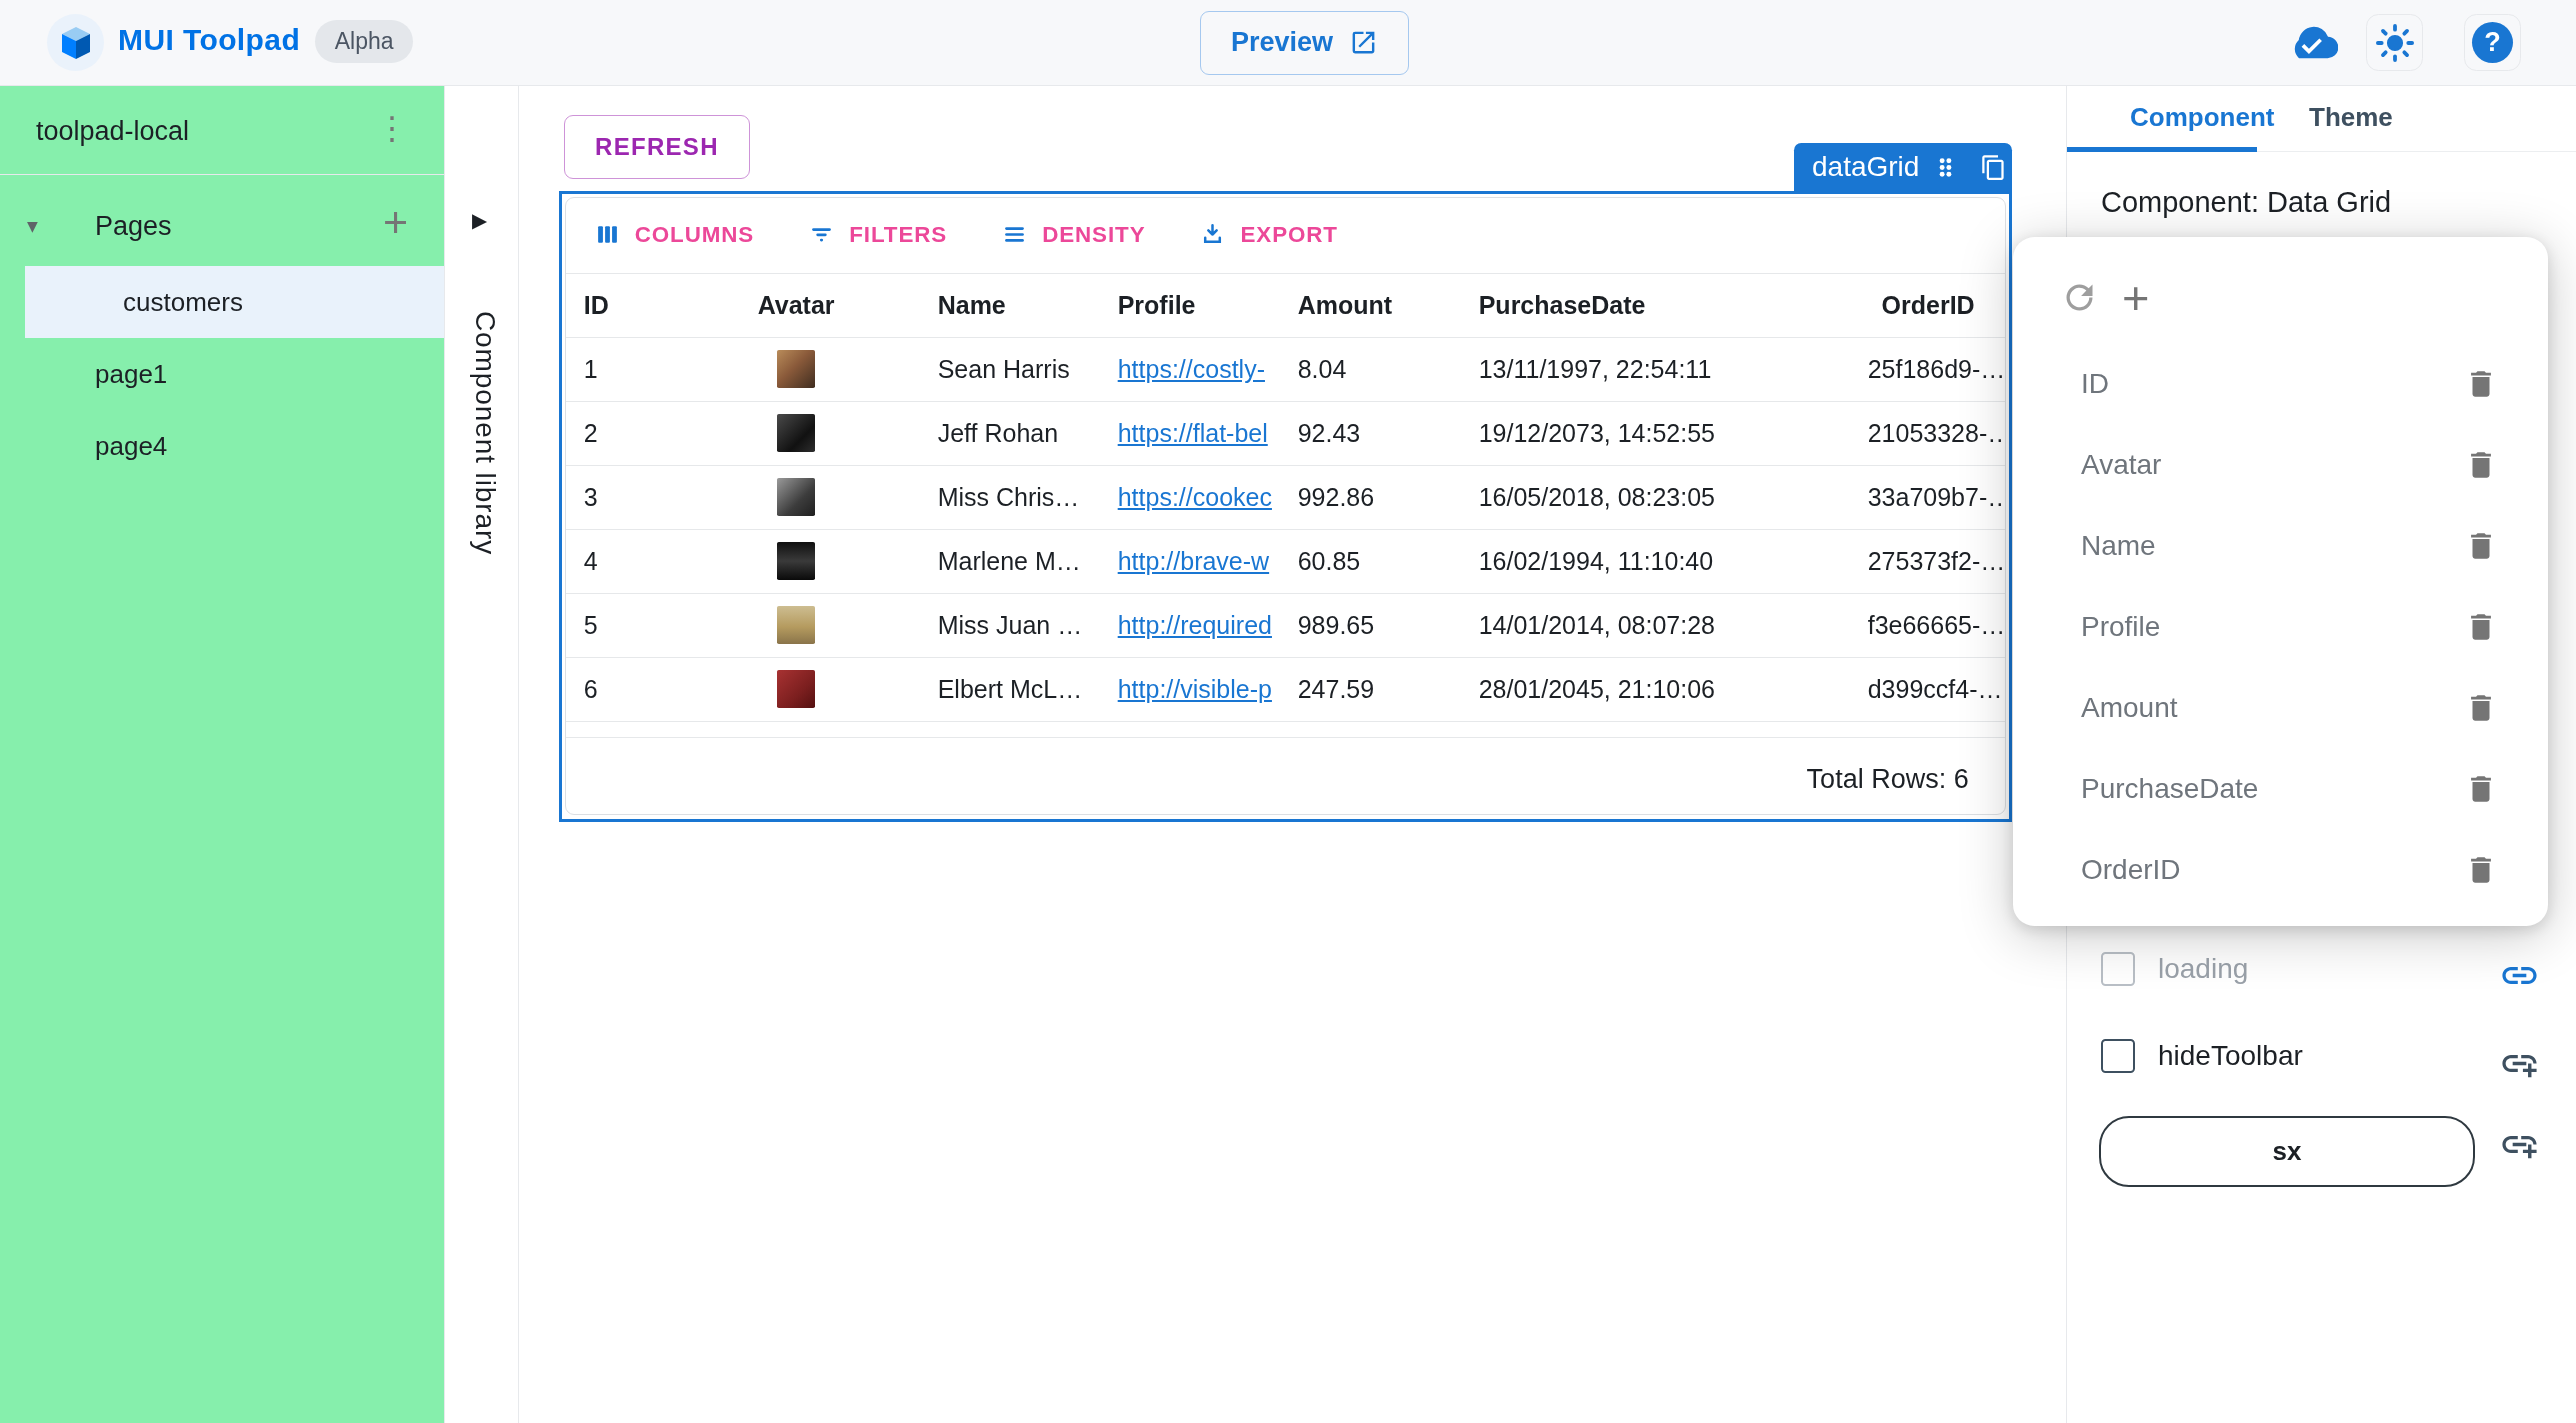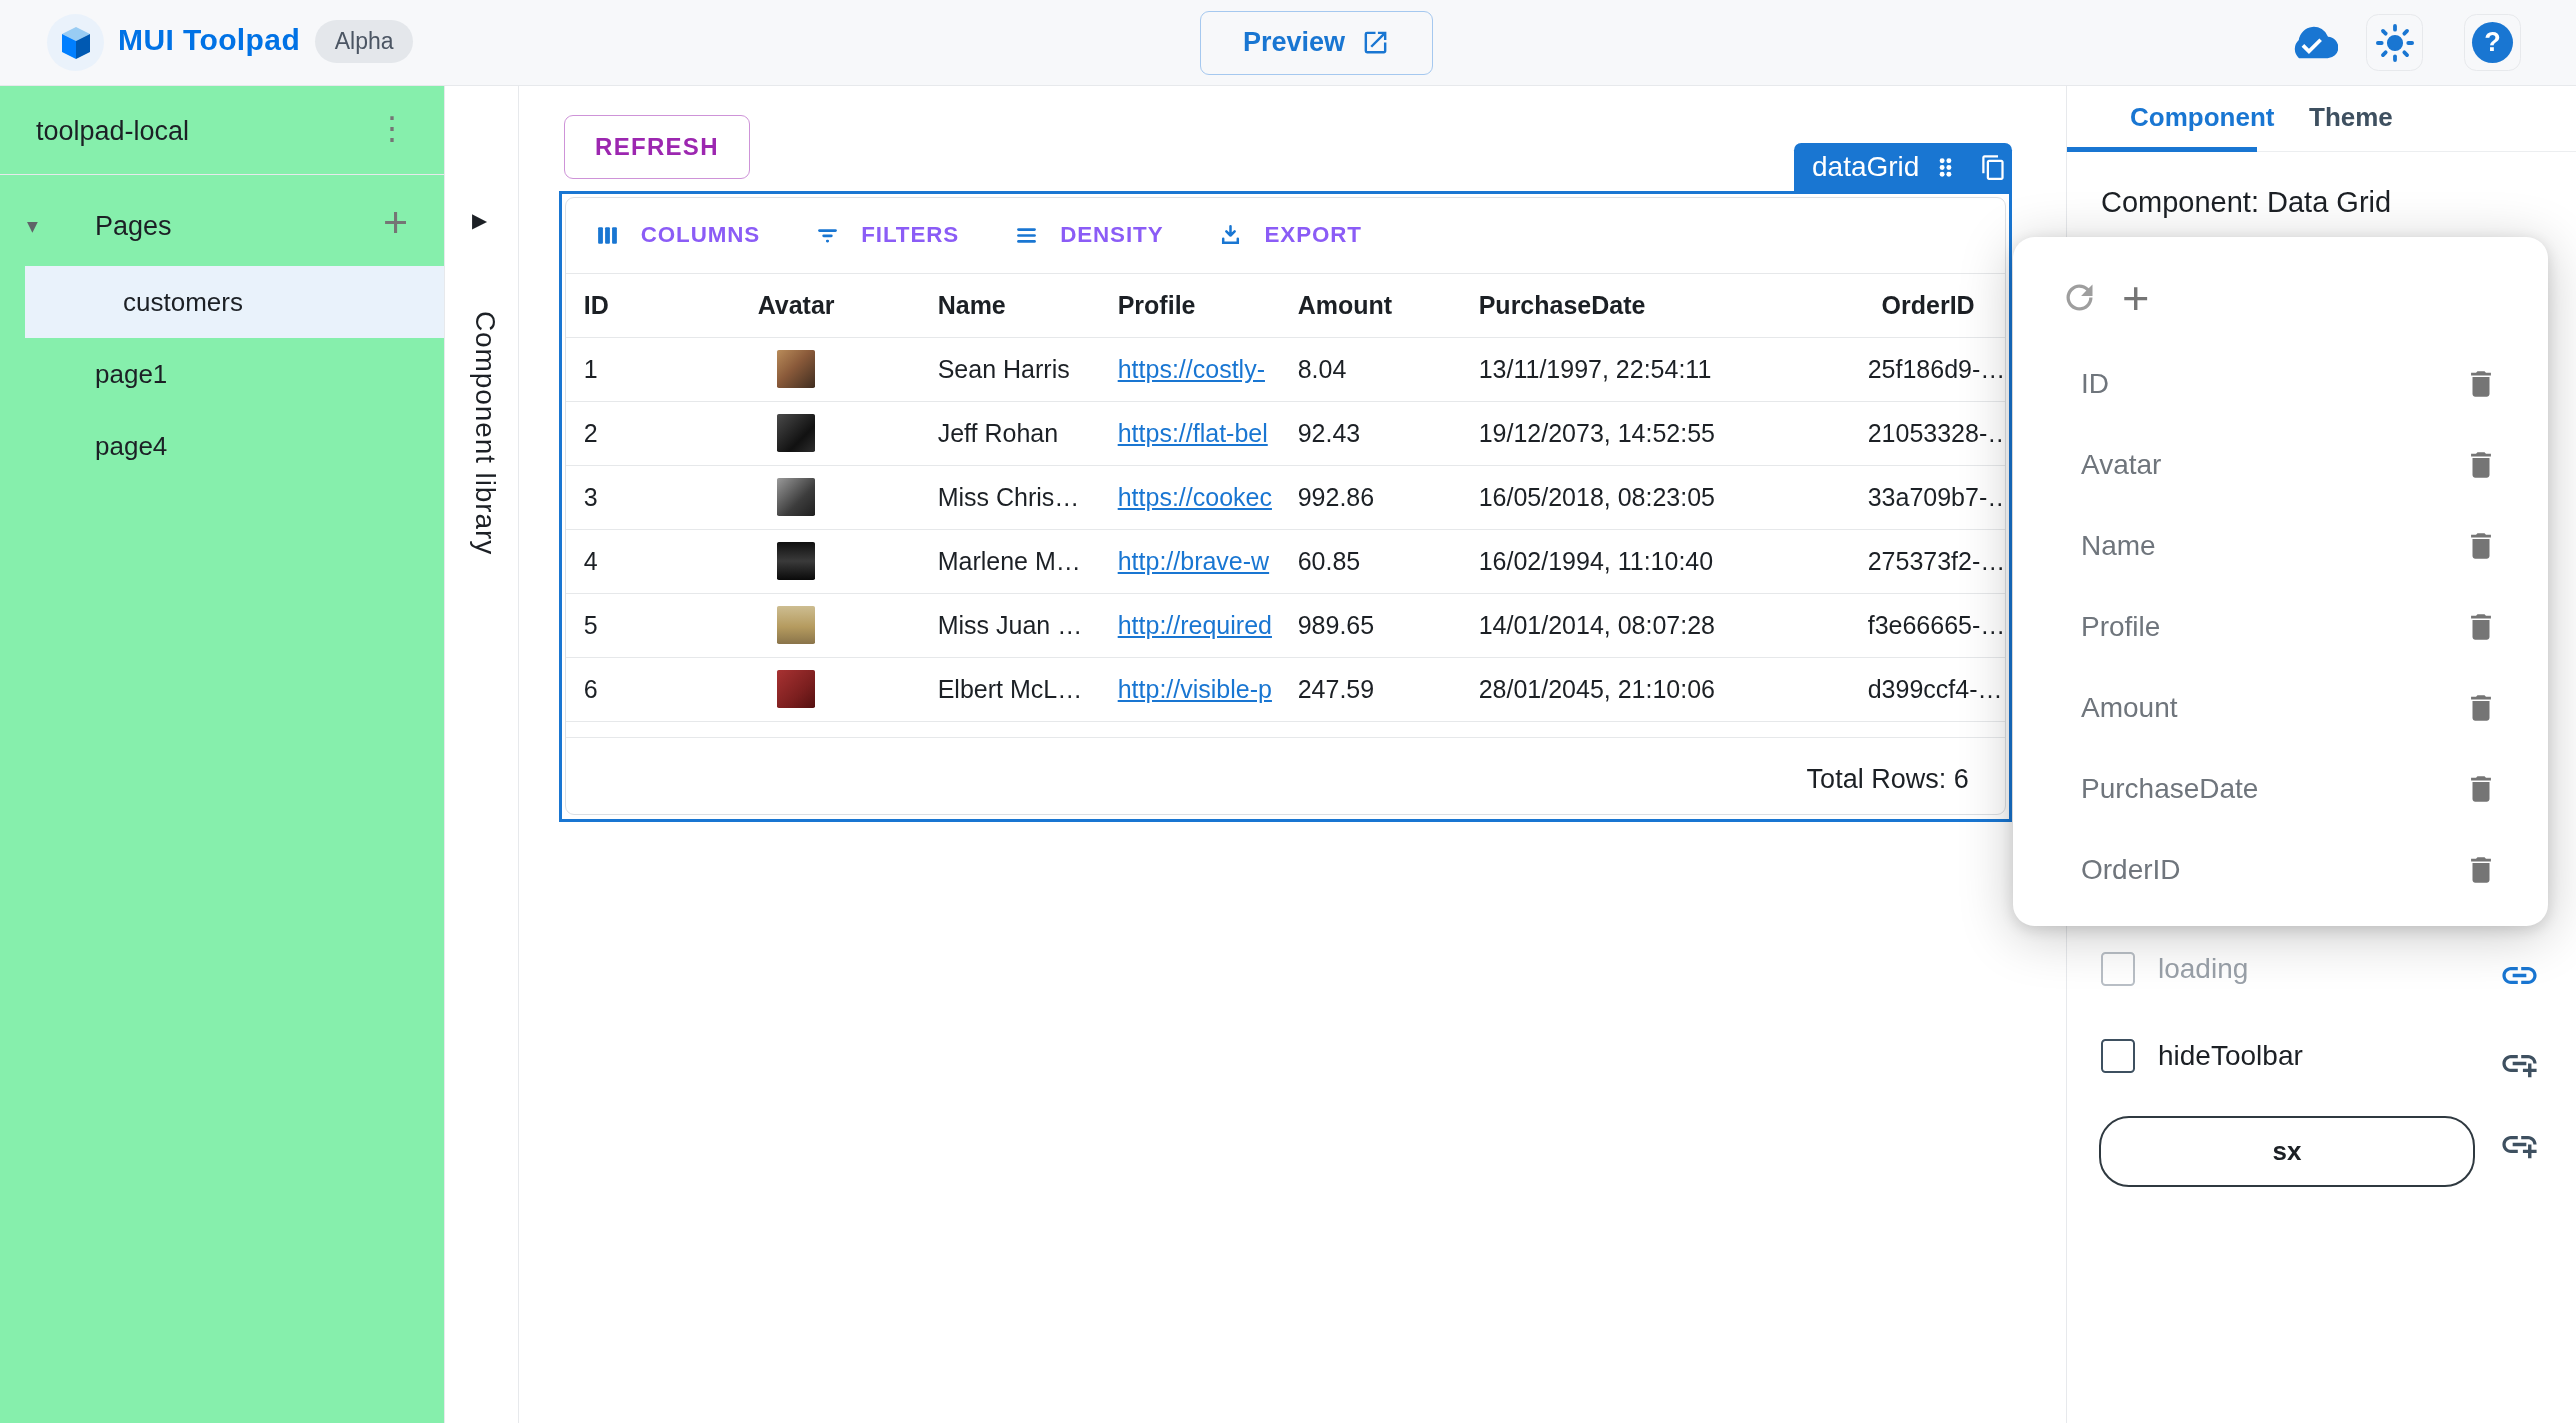--- a/index.html
+++ b/index.html
@@ -5,21 +5,21 @@
   * { margin:0; padding:0; box-sizing:border-box; }
   html,body { width:2576px; height:1424px; overflow:hidden; }
   body { font-family:"Liberation Sans", sans-serif; background:#ffffff; color:#1c2025; position:relative; }
   .abs { position:absolute; }
 
   
   .topbar { left:0; top:0; width:2576px; height:86px; background:#f7f8fa; border-bottom:1.8px solid #e7e9ec; display:flex; align-items:center; }
   .logo-wrap { position:absolute; left:47px; top:14.3px; width:57px; height:57px; border-radius:50%; background:#eaf2fb; display:flex; align-items:center; justify-content:center; }
   .brand { position:absolute; left:118px; top:23px; font-size:30px; font-weight:700; color:#0072e5; letter-spacing:0.4px; }
   .alpha-badge { position:absolute; left:315px; top:19.7px; background:#e4e7eb; color:#4b5563; border-radius:23px; padding:8px 19.7px; font-size:23px; }
-  .preview-btn { position:absolute; left:1200px; top:10.7px; height:64px; padding:0 42px; border:1.8px solid #a5c8ef; border-radius:9px; background:transparent; display:flex; align-items:center; gap:16px; color:#1976d2; font-size:27px; font-weight:700; cursor:pointer; }
+  .preview-btn { position:absolute; left:1200px; top:10.7px; height:64px; padding:0 30px; border:1.8px solid #a5c8ef; border-radius:9px; background:transparent; display:flex; align-items:center; gap:16px; color:#1976d2; font-size:27px; font-weight:700; cursor:pointer; }
   .hdr-iconbox { position:absolute; top:14.3px; width:57px; height:57px; border:1.8px solid #e7e9ec; border-radius:12.5px; display:flex; align-items:center; justify-content:center; background:transparent; }
   .help-circle { width:41px; height:41px; border-radius:50%; background:#1976d2; color:#fff; font-size:27px; font-weight:700; display:flex; align-items:center; justify-content:center; }
 
   
   .sidebar { left:0; top:86px; width:445px; height:1338px; background:#86efac; border-right:1.8px solid #e7e9ec; }
   .project-row { position:relative; height:89px; border-bottom:1.8px solid #e7e9ec; }
   .project-name { position:absolute; left:36px; top:29.5px; font-size:27px; color:#1c2025; }
   .kebab { position:absolute; right:36px; top:23px; font-size:32px; color:#757575; line-height:39px; cursor:pointer; }
   .pages-row { position:relative; height:75px; margin-top:16px; }
   .caret { position:absolute; left:27px; top:21.5px; font-size:21.5px; color:#5f6368; cursor:pointer; }
@@ -37,21 +37,21 @@
   .canvas { left:519px; top:86px; width:1547px; height:1338px; background:#fff; }
   .refresh-btn { position:absolute; left:45px; top:29px; height:64px; padding:0 30px; border:1.8px solid #ce93d8; border-radius:9px; background:transparent; color:#9c27b0; font-size:24px; font-weight:700; letter-spacing:1.3px; cursor:pointer; }
   .chip { position:absolute; left:1275px; top:57px; width:218px; height:48px; background:#1976d2; border-radius:7.2px 7.2px 0 0; display:flex; align-items:center; color:#fff; padding:0 14.3px 0 18px; gap:12.5px; }
   .chip-label { font-size:28px; }
   .chip .icon-btn { cursor:pointer; display:flex; align-items:center; }
 
   .grid-sel { position:absolute; left:40px; top:105px; width:1453px; height:631px; border:3.6px solid #1976d2; background:#fff; }
   .grid-card { position:absolute; left:2.7px; top:2.7px; width:1441px; height:618px; border:0.9px solid #dcdfe3; border-radius:9px; background:#fff; overflow:hidden; }
 
   .grid-toolbar { height:75px; display:flex; align-items:center; gap:55px; padding-left:29px; }
-  .tb-btn { display:flex; align-items:flex-end; gap:21px; color:#8b5cf6; font-size:22.4px; font-weight:600; letter-spacing:0.9px; cursor:pointer; }
+  .tb-btn { display:flex; align-items:flex-start; gap:15px; color:#ec4899; font-size:22.4px; font-weight:600; letter-spacing:0.9px; cursor:pointer; }
 
   .grid-table { font-size:25px; }
   .grid-row { display:grid; grid-template-columns:174px 180px 180px 180px 181px 389px 1fr; align-items:center; height:64px; border-top:1.8px solid #e6e8ea; }
   .grid-row > div { padding-left:18px; white-space:nowrap; overflow:hidden; }
   .grid-row .col-orderid { text-align:right; padding-right:30px; }
   .grid-head { font-weight:700; border-top:1.8px solid #e6e8ea; }
   .cell-link { color:#1976d2; text-decoration:underline; }
   .avatar { width:38px; height:38px; margin-left:19.7px; border-radius:1.8px; }
   .rows-endstrip { height:16px; border-top:1.8px solid #e6e8ea; }
   .grid-footer { height:85px; border-top:1.8px solid #e6e8ea; display:flex; align-items:center; justify-content:flex-end; padding-right:36px; font-size:27px; }

